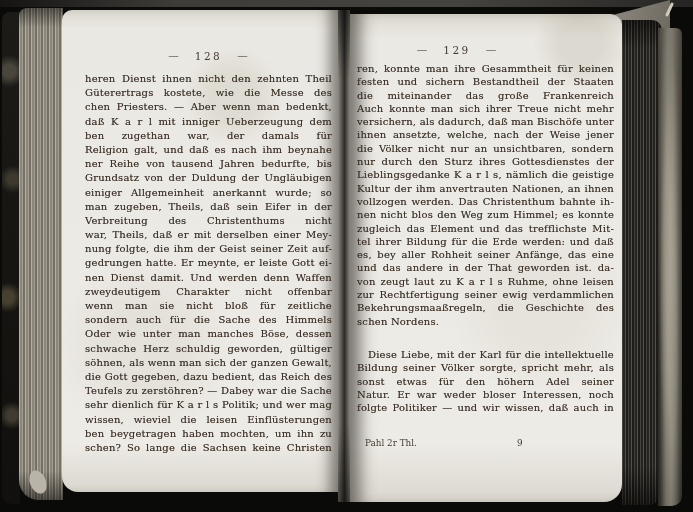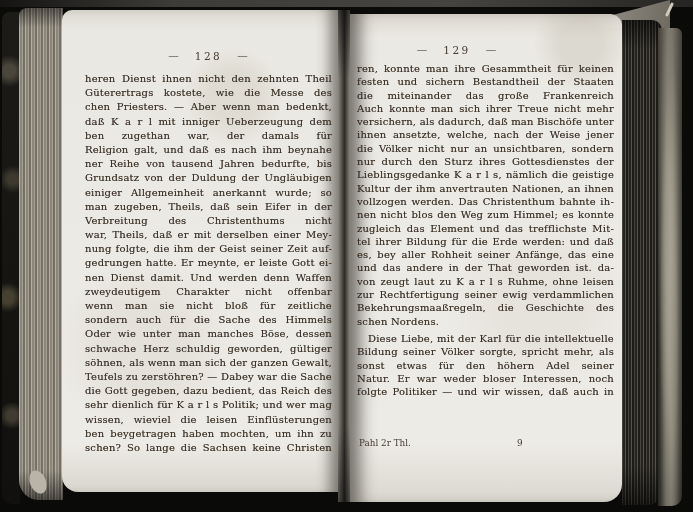--- a/index.html
+++ b/index.html
@@ -108,27 +108,27 @@
 
   .text-block{position:absolute;color:#3b3127;font-size:10px;letter-spacing:0.2px;
     text-shadow:0 0 0.5px rgba(55,46,36,0.55);}
   .page-left  .text-block{left:23px;top:62px;width:247px;--lh:14.2px;}
   .page-right .text-block{left:7px; top:48px;width:257px;--lh:13.3px;}
   .text-line{
     height:var(--lh);line-height:var(--lh);
     text-align:justify;text-align-last:justify;overflow:hidden;
   }
   .text-line.line-end{text-align-last:left;}
-  .text-line.para-start{margin-top:4px;text-indent:11px;}
+  .text-line.para-start{margin-top:20px;text-indent:11px;}
 
   .page-footer{
     position:absolute;left:7px;top:424px;width:257px;height:14px;
     font-size:8.8px;color:#453b31;
   }
-  .page-footer .sig{position:absolute;left:2px;top:0;}
+  .page-footer .sig{position:absolute;left:8px;top:0;}
   .page-footer .sheet{position:absolute;left:160px;top:0;}
 </style>
 </head>
 <body>
 
 <div class="scene">
   <div class="table-strip"></div>
   <div class="wedge"></div>
   <div class="scratch"></div>
 
@@ -157,22 +157,22 @@
         <div class="text-line">war, Theils, daß er mit derselben einer Mey-</div>
         <div class="text-line">nung folgte, die ihm der Geist seiner Zeit auf-</div>
         <div class="text-line">gedrungen hatte. Er meynte, er leiste Gott ei-</div>
         <div class="text-line">nen Dienst damit. Und werden denn Waffen von</div>
         <div class="text-line">zweydeutigem Charakter nicht offenbar gerecht,</div>
         <div class="text-line">wenn man sie nicht bloß für zeitliche Interessen,</div>
         <div class="text-line">sondern auch für die Sache des Himmels führt?</div>
         <div class="text-line">Oder wie unter man manches Böse, dessen das</div>
         <div class="text-line">schwache Herz schuldig geworden, gültiger ver-</div>
         <div class="text-line">söhnen, als wenn man sich der ganzen Gewalt,</div>
+        <div class="text-line">die Gott gegeben, dazu bedient, das Reich des</div>
         <div class="text-line">Teufels zu zerstöhren? — Dabey war die Sache</div>
-        <div class="text-line">die Gott gegeben, dazu bedient, das Reich des</div>
         <div class="text-line">sehr dienlich für K a r l s Politik; und wer mag</div>
         <div class="text-line">wissen, wieviel die leisen Einflüsterungen dersel-</div>
         <div class="text-line">ben beygetragen haben mochten, um ihn zu täu-</div>
         <div class="text-line">schen? So lange die Sachsen keine Christen wa-</div>
       </div>
   </div>
 
   <div class="gutter"></div>
 
   <div class="page page-right">

